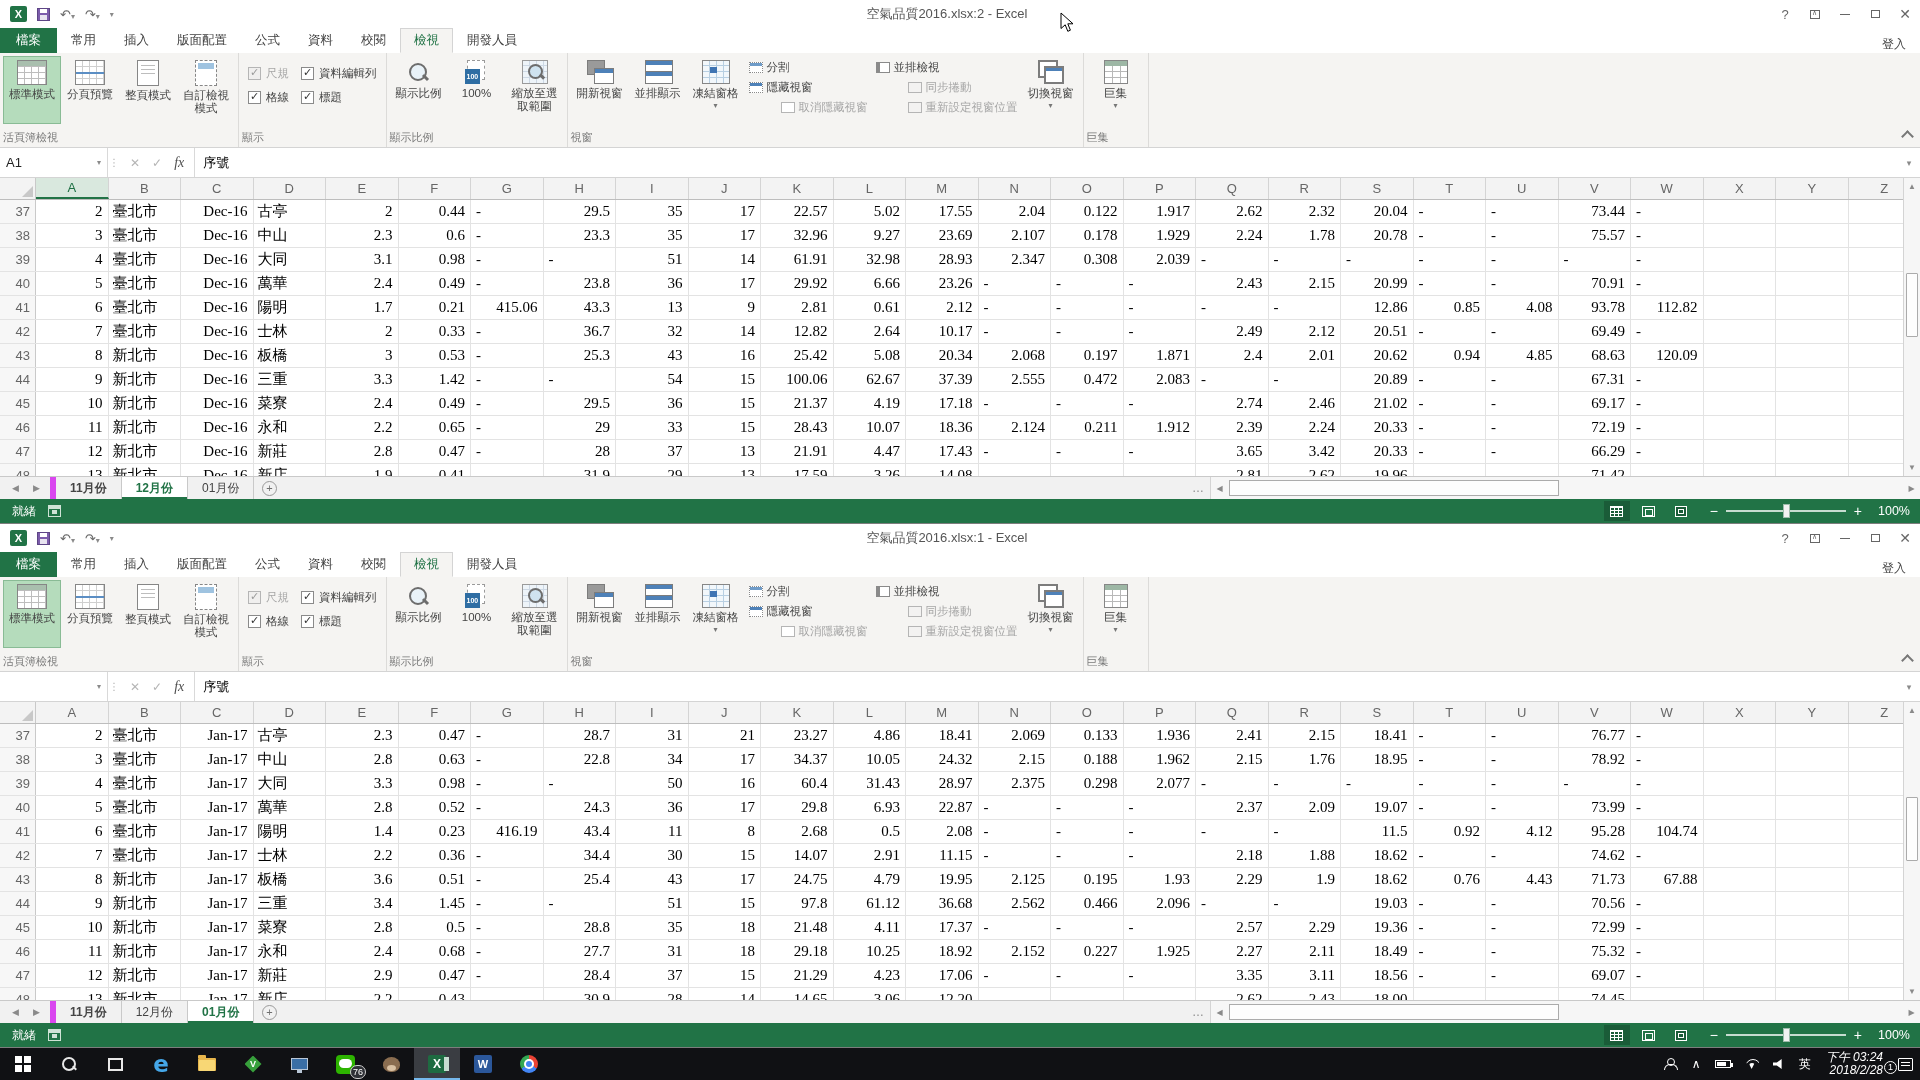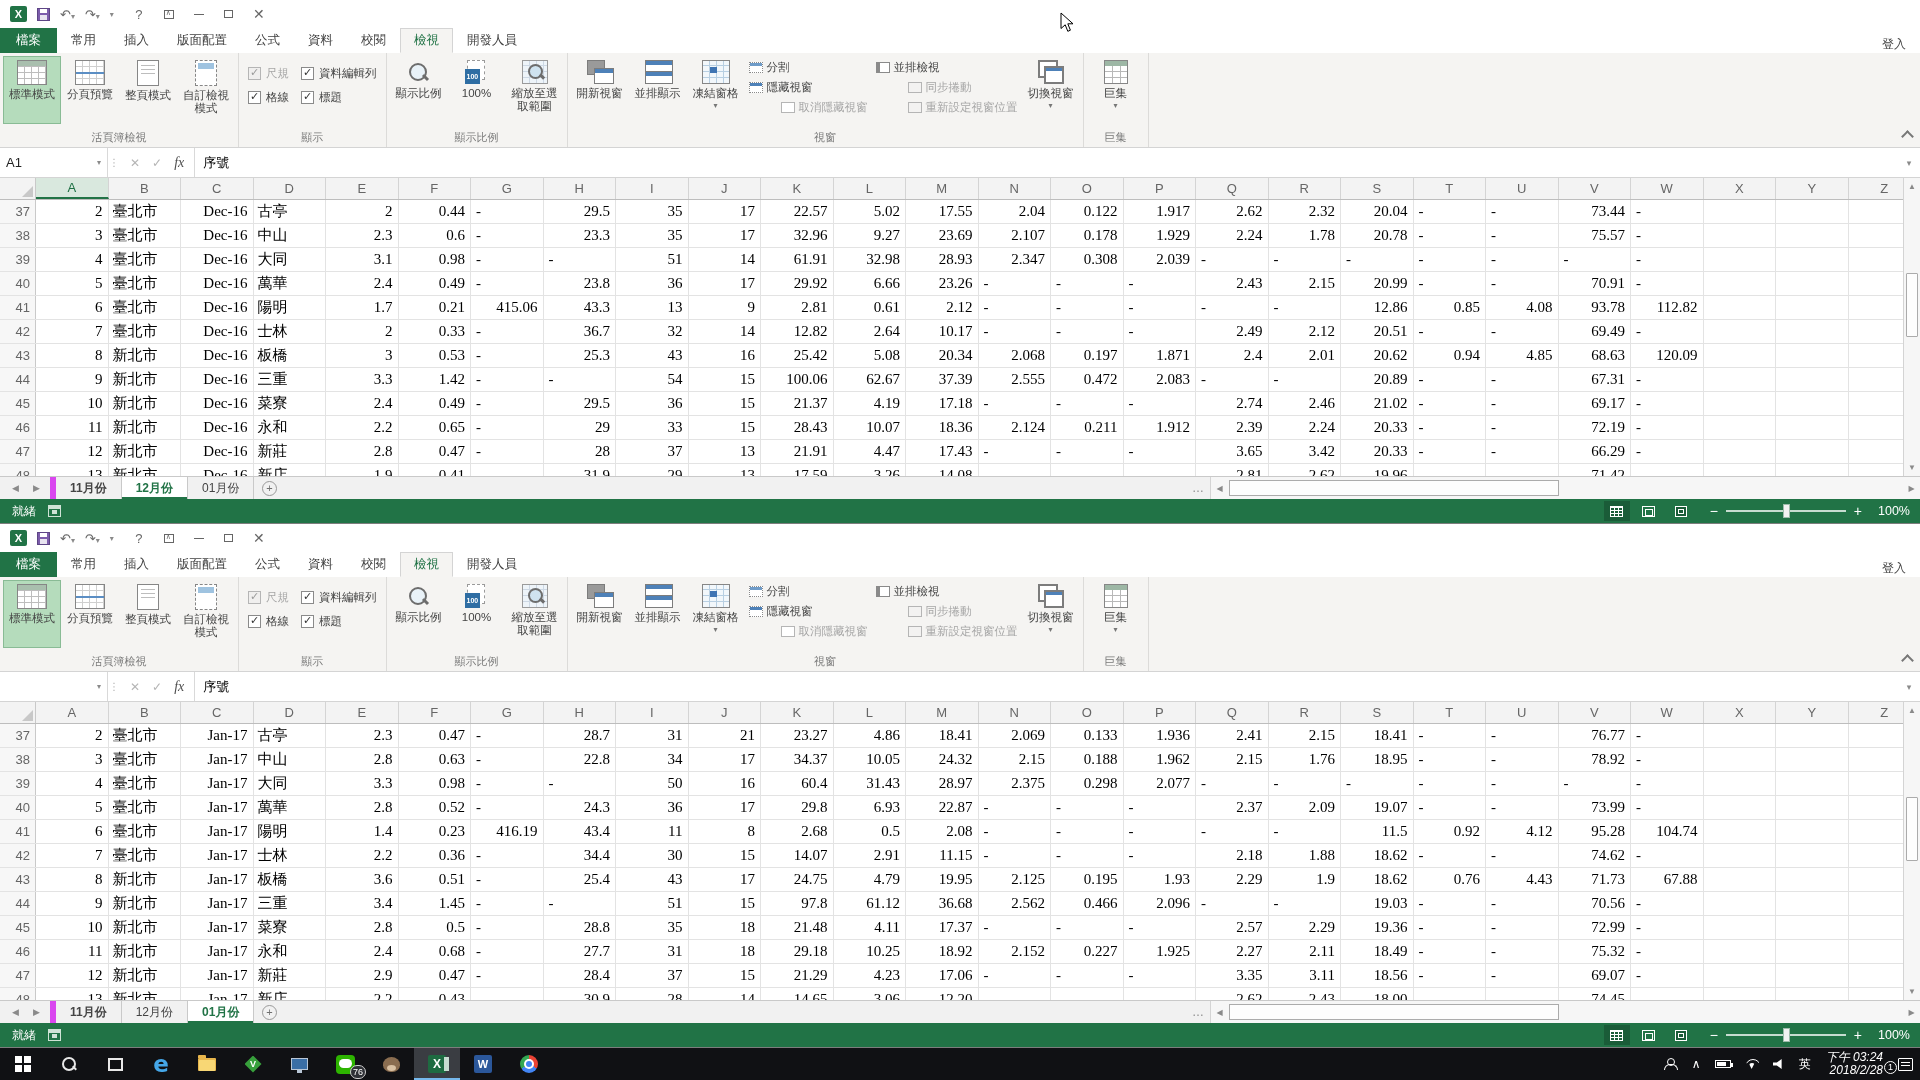--- a/index.html
+++ b/index.html
@@ -29,21 +29,21 @@
   .ribtabs { height:25px; background:#fff; display:flex; align-items:flex-end; font-size:12.5px; flex:0 0 auto; }
   .ftab { background:#217346; color:#fff; padding:4px 16px 5px; height:25px; display:flex; align-items:center; }
   .rtab { padding:4px 13px 5px; color:#3f3f3f; height:25px; display:flex; align-items:center; border:1px solid transparent; }
   .rtab.act { background:#f5f4f2; border-color:#d4d4d4; border-bottom-color:#f5f4f2; color:#217346; }
   .signin { margin-left:auto; padding:0 14px; color:#444; font-size:12px; }
 
   
   .ribbon { height:95px; background:#f5f4f2; border-bottom:1px solid #d4d4d4; display:flex; flex:0 0 auto; position:relative; }
   .rgroup { display:flex; flex-direction:column; border-right:1px solid #dcdbd9; padding:3px 3px 0; }
   .rg-body { flex:1; display:flex; align-items:flex-start; }
-  .rg-label { height:17px; text-align:center; font-size:11px; color:#7a7a7a; line-height:15px; }
+  .rg-label { height:17px; font-size:11px; color:#7a7a7a; line-height:15px; }
   .bigbtn { width:58px; min-height:68px; display:flex; flex-direction:column; align-items:center; padding:3px 2px 1px; gap:3px; font-size:11.5px; color:#444; text-align:center; line-height:13px; border:1px solid transparent; }
   .bigbtn.on { background:#b5dcbc; border-color:#89bb95; }
   .bigbtn .da { font-size:8px; color:#777; line-height:6px; }
   .smallcol { display:flex; flex-direction:column; justify-content:flex-end; padding:4px 4px; gap:5px; }
   .smallbtn { display:flex; align-items:center; gap:4px; font-size:11.5px; color:#444; white-space:nowrap; }
   .smallbtn.dis { color:#a6a6a6;margin-left:32px; }
   .chkcol { display:flex; flex-direction:column; gap:9px; padding:10px 6px; }
   .chkrow { display:flex; align-items:center; gap:5px; font-size:11.5px; color:#444; white-space:nowrap; }
   .chkrow.dis { color:#a6a6a6; }
   .cb { width:13px; height:13px; background:#fff; border:1px solid #8a8a8a; position:relative; }
@@ -225,20 +225,21 @@
   <div class="xlwin">
 
     <div class="titlebar">
       <div class="qat">
         <span class="xl-logo">X</span>
         <span class="i-save"></span>
         <span class="qbtn">↶<span class="qcarrow">▾</span></span>
         <span class="qbtn">↷<span class="qcarrow">▾</span></span>
         <span class="qcarrow">▾</span>
       </div>
+      <div class="title">空氣品質2016.xlsx:2 - Excel</div>
       <div class="winctrl">
         <span class="wbtn">?</span>
         <span class="wbtn">
               <span class="g-ribopt"></span>
             </span>
         <span class="wbtn">
               <span class="g-min"></span>
             </span>
         <span class="wbtn">
               <span class="g-max"></span>
@@ -840,20 +841,21 @@
   <div class="xlwin">
 
     <div class="titlebar">
       <div class="qat">
         <span class="xl-logo">X</span>
         <span class="i-save"></span>
         <span class="qbtn">↶<span class="qcarrow">▾</span></span>
         <span class="qbtn">↷<span class="qcarrow">▾</span></span>
         <span class="qcarrow">▾</span>
       </div>
+      <div class="title">空氣品質2016.xlsx:1 - Excel</div>
       <div class="winctrl">
         <span class="wbtn">?</span>
         <span class="wbtn">
               <span class="g-ribopt"></span>
             </span>
         <span class="wbtn">
               <span class="g-min"></span>
             </span>
         <span class="wbtn">
               <span class="g-max"></span>

